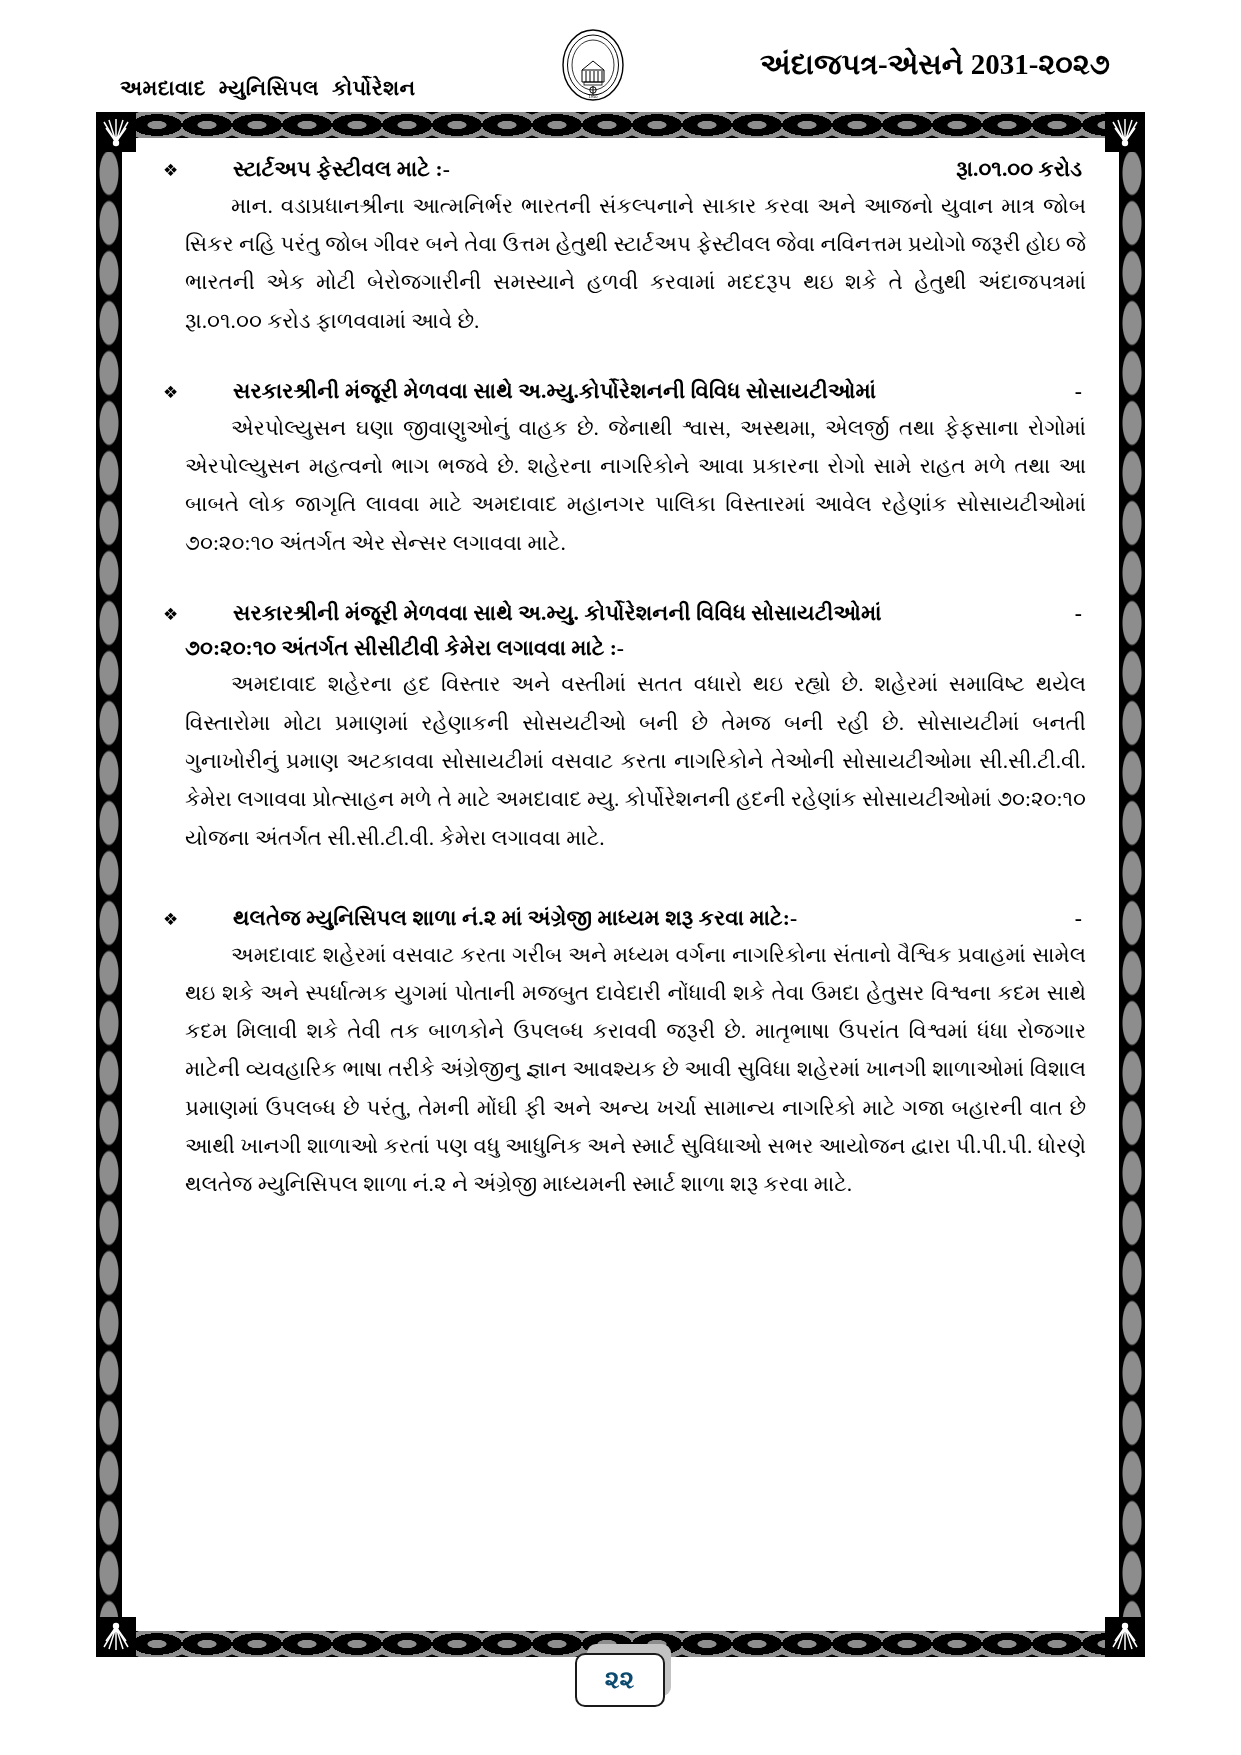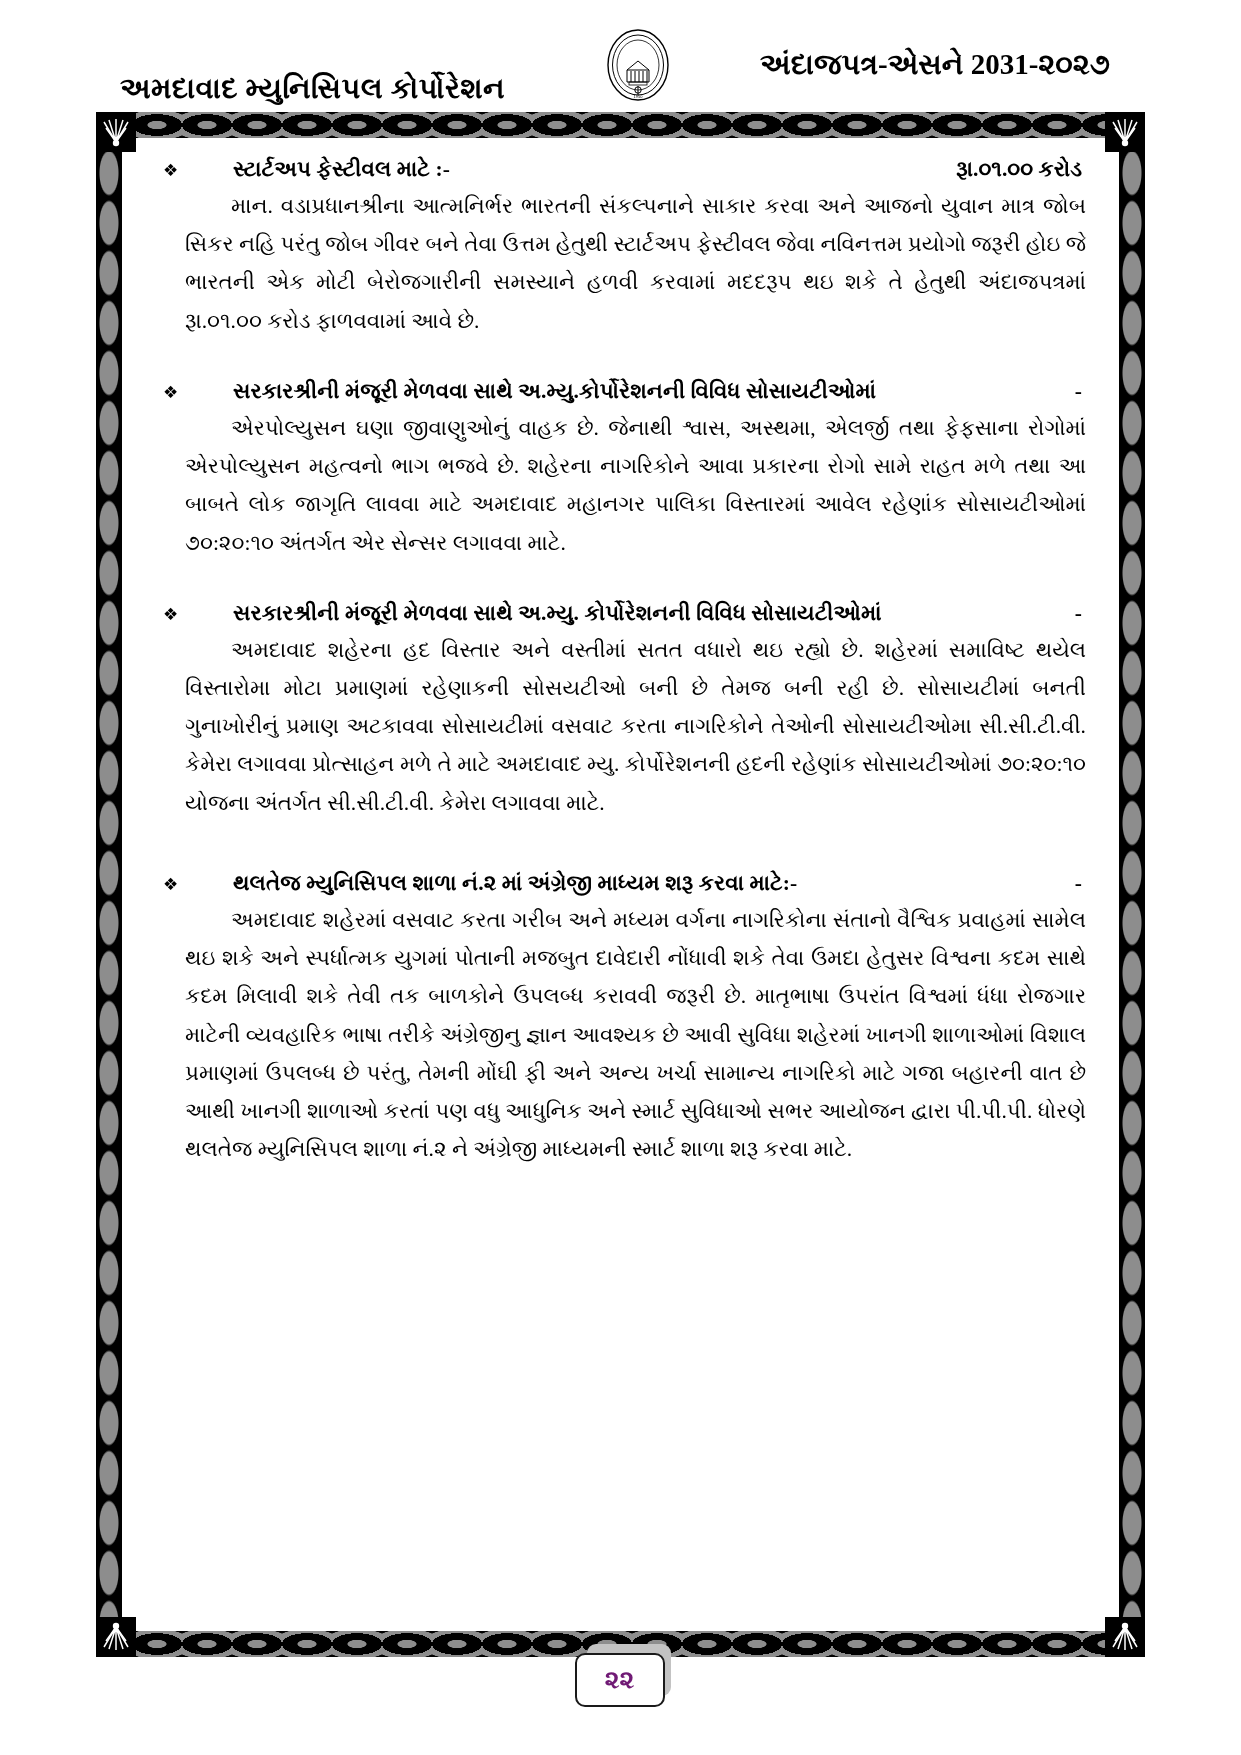--- a/index.html
+++ b/index.html
@@ -25,23 +25,23 @@
     position: absolute;
     top: 30px;
     left: 100px;
     width: 1040px;
     height: 70px;
     display: flex;
     align-items: center;
     justify-content: space-between;
   }
   .hdr-left {
-    font-family: Liberation Serif, serif;
-    font-weight: bold;
-    font-size: 29px;
+    font-family: Liberation Mono, monospace;
+    font-weight: bold;
+    font-size: 21px;
     letter-spacing: 0.4px;
     white-space: nowrap;
     margin-left: 20px;
     margin-top: 48px;
   }
   .hdr-center {
     width: 66px;
     height: 74px;
     flex: 0 0 66px;
     display: flex;
@@ -201,21 +201,21 @@
     height: 50px;
     border: 2px solid #1a1a1a;
     border-radius: 10px;
     background: #ffffff;
     display: flex;
     align-items: center;
     justify-content: center;
     font-family: "Liberation Serif", "DejaVu Serif", serif;
     font-weight: bold;
     font-size: 25px;
-    color: #701a75;
+    color: #0c4a6e;
   }
 </style>
 </head>
 <body>
 
 <div class="page">
 
   <div class="page-header">
     <div class="hdr-left">અમદાવાદ મ્યુનિસિપલ કોર્પોરેશન</div>
     <div class="hdr-center">
@@ -313,20 +313,21 @@
     </div>
 
     <div class="gap-md"></div>
 
     <div class="section">
       <div class="head-row">
         <span class="bullet">❖</span>
         <span class="head-text">સરકારશ્રીની મંજૂરી મેળવવા સાથે અ.મ્યુ. કોર્પોરેશનની વિવિધ સોસાયટીઓમાં</span>
         <span class="head-amount">-</span>
       </div>
+      <div class="head-cont">૭૦:૨૦:૧૦ અંતર્ગત સીસીટીવી કેમેરા લગાવવા માટે :-</div>
       <div class="para">અમદાવાદ શહેરના હદ વિસ્તાર અને વસ્તીમાં સતત વધારો થઇ રહ્યો છે. શહેરમાં સમાવિષ્ટ થયેલ વિસ્તારોમા મોટા પ્રમાણમાં રહેણાકની સોસયટીઓ બની છે તેમજ બની રહી છે. સોસાયટીમાં બનતી ગુનાખોરીનું પ્રમાણ અટકાવવા સોસાયટીમાં વસવાટ કરતા નાગરિકોને તેઓની સોસાયટીઓમા સી.સી.ટી.વી. કેમેરા લગાવવા પ્રોત્સાહન મળે તે માટે અમદાવાદ મ્યુ. કોર્પોરેશનની હદની રહેણાંક સોસાયટીઓમાં ૭૦:૨૦:૧૦ યોજના અંતર્ગત સી.સી.ટી.વી. કેમેરા લગાવવા માટે.</div>
     </div>
 
     <div class="gap-lg"></div>
 
     <div class="section">
       <div class="head-row">
         <span class="bullet">❖</span>
         <span class="head-text">થલતેજ મ્યુનિસિપલ શાળા નં.૨ માં અંગ્રેજી માધ્યમ શરૂ કરવા માટે:-</span>
         <span class="head-amount">-</span>

